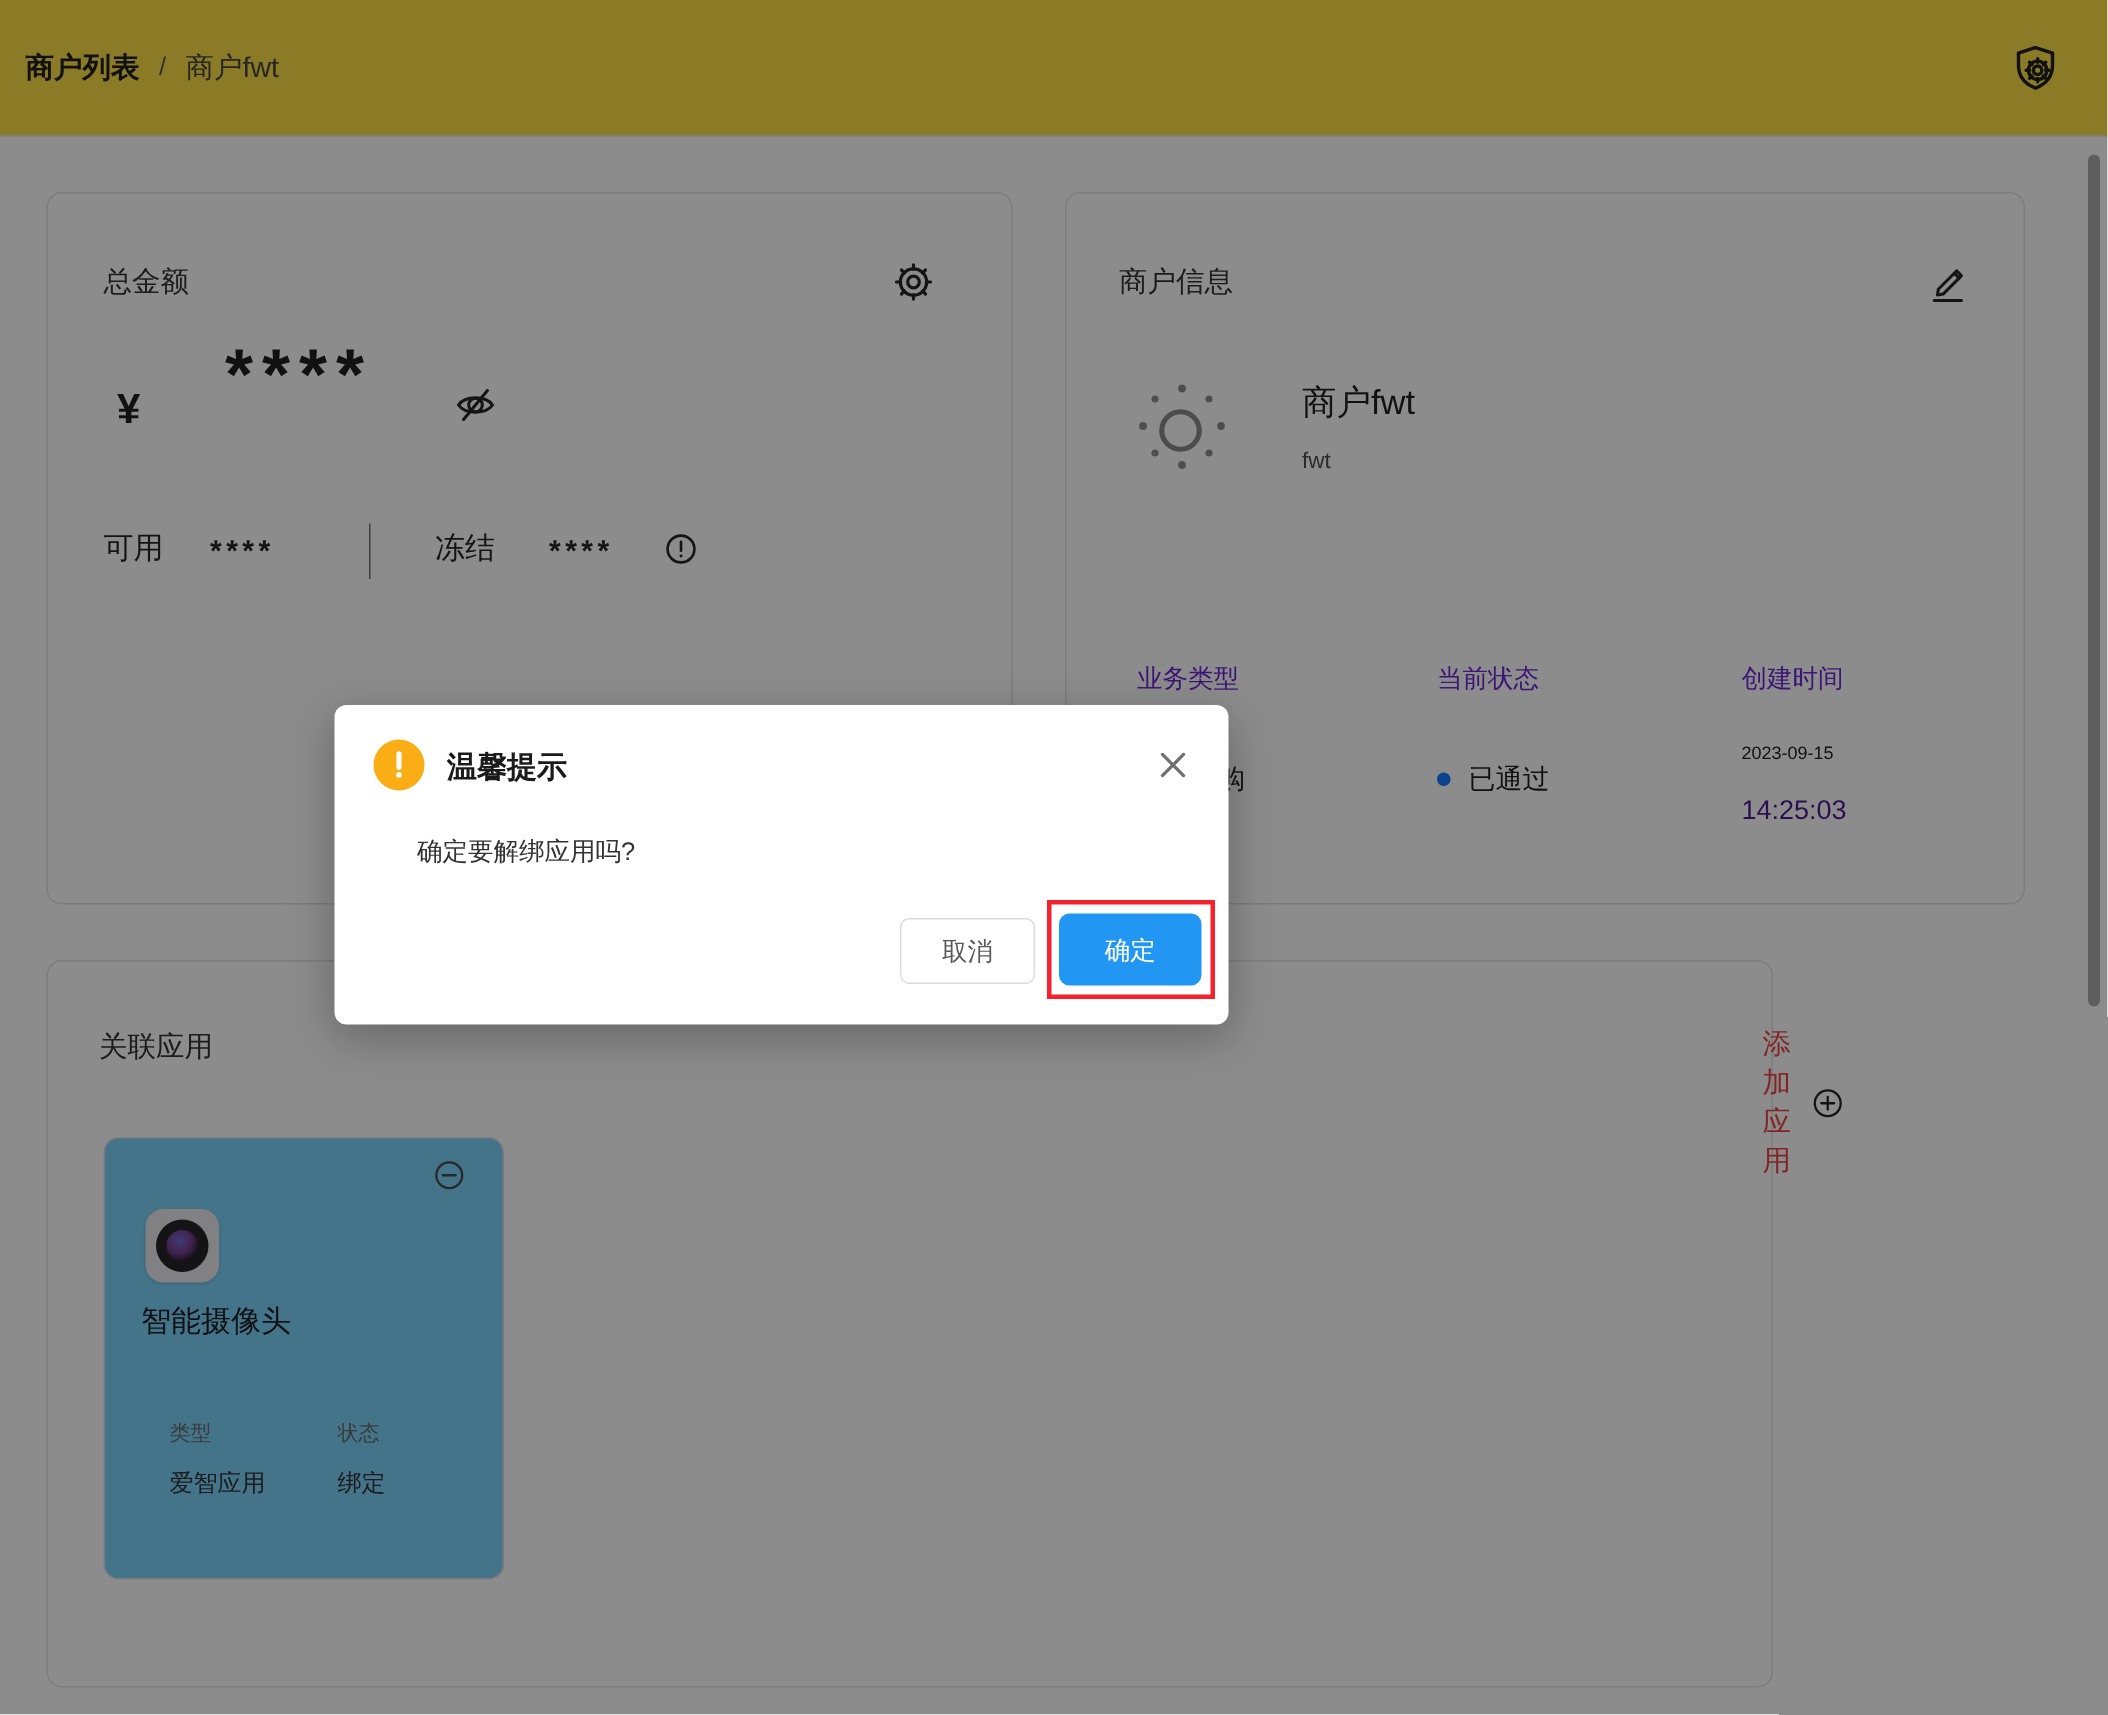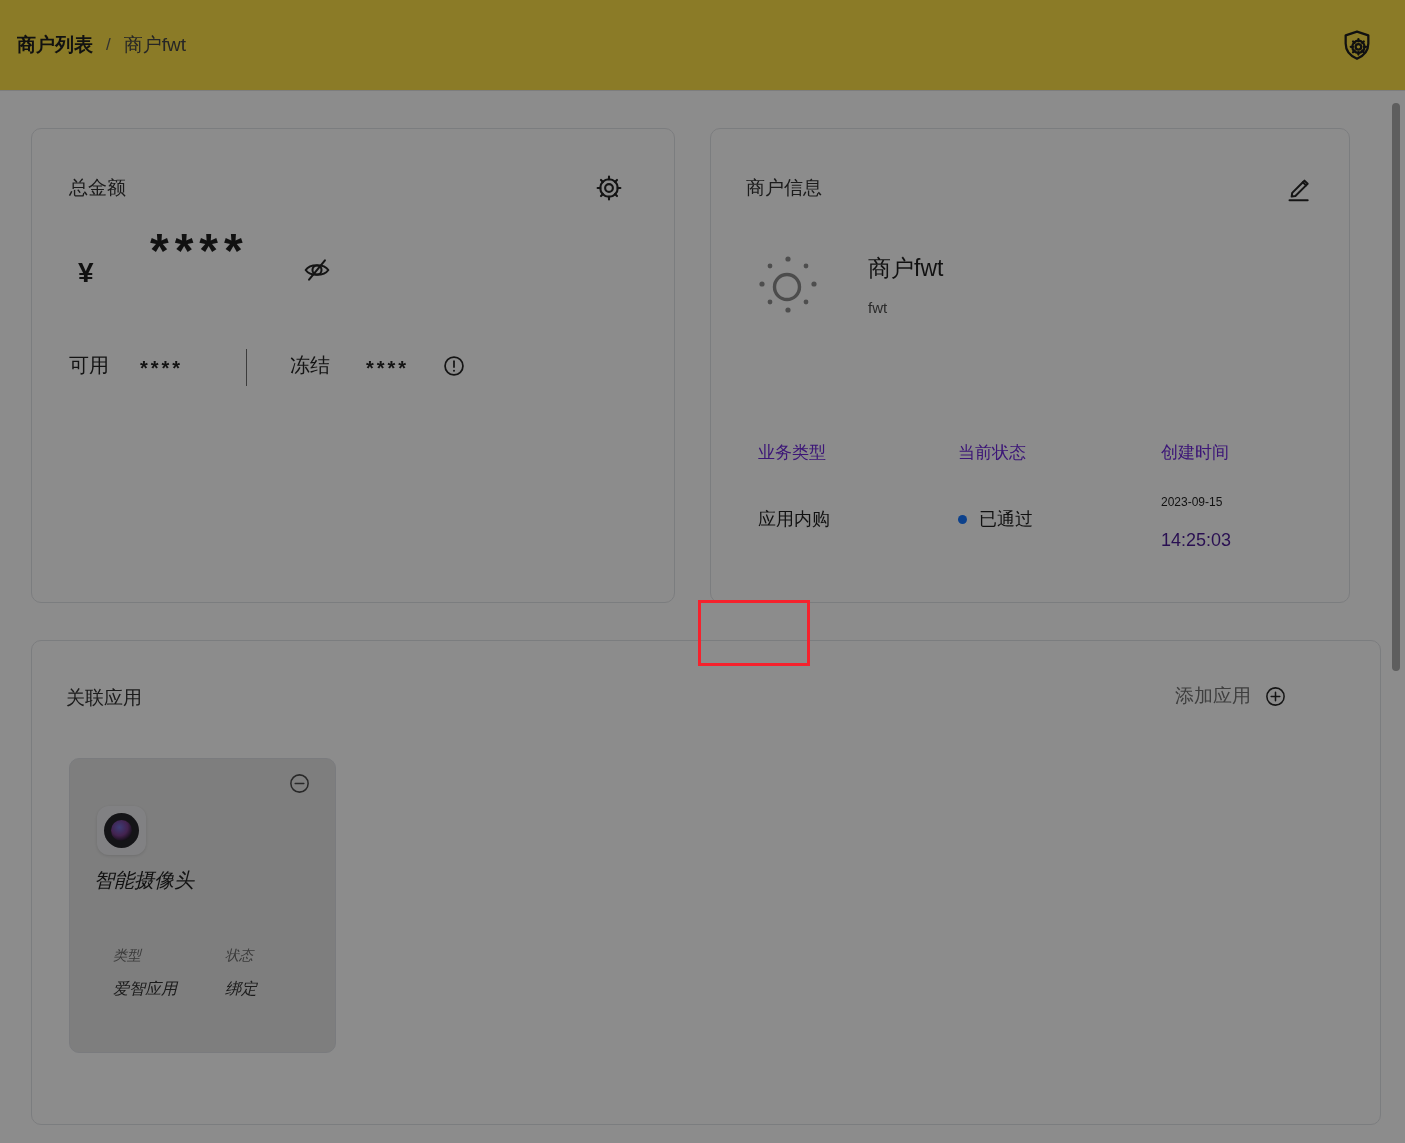--- a/index.html
+++ b/index.html
@@ -22,21 +22,21 @@
   .crumb-root{font-weight:700;color:#1f1f1f;cursor:pointer;}
   .crumb-sep{color:#595959;font-size:17px;}
   .crumb-current{color:#454545;}
   .shield-btn{position:absolute;left:1338px;top:26px;width:38px;height:38px;cursor:pointer;
               display:flex;align-items:center;justify-content:center;}
 
   
   .card{position:absolute;background:#fff;border:1px solid #e1e3e7;border-radius:10px;}
   .card-balance{left:31px;top:128px;width:644px;height:475px;}
   .card-merchant{left:710px;top:128px;width:640px;height:475px;}
-  .card-apps{left:31px;top:640px;width:1350px;height:485px;}
+  .card-apps{left:31px;top:640px;width:1151px;height:485px;}
 
   .card-title{position:absolute;font-size:19px;color:#333;}
 
   
   .balance-title{left:37px;top:46px;}
   .balance-gear{position:absolute;left:562px;top:44px;width:30px;height:30px;cursor:pointer;color:#262626;}
   .currency{position:absolute;left:46px;top:128px;font-size:28px;font-weight:700;color:#1f1f1f;}
   .amount-stars{position:absolute;left:118px;top:94px;font-size:48px;font-weight:700;
                 letter-spacing:6px;color:#1f1f1f;}
   .eye-btn{position:absolute;left:268px;top:124px;width:34px;height:34px;cursor:pointer;color:#262626;}
@@ -60,24 +60,24 @@
   .m-value{position:absolute;top:378px;font-size:18px;color:#1f1f1f;}
   .f1{left:47px;} .f2{left:247px;} .f3{left:450px;}
   .status-wrap{display:flex;align-items:center;gap:12px;}
   .status-dot{width:9px;height:9px;border-radius:50%;background:var(--status-blue);}
   .m-value-l1{position:absolute;left:450px;top:366px;font-size:12px;color:#1f1f1f;}
   .m-value-l2{position:absolute;left:450px;top:401px;font-size:18px;color:#4c1d95;}
 
   
   .apps-title{left:34px;top:44px;}
   .add-app{position:absolute;left:1143px;top:42px;display:flex;align-items:center;gap:13px;
-           font-size:19px;color:#737373;cursor:pointer;}
+           font-size:19px;color:#ef4444;cursor:pointer;}
   .add-icon{width:23px;height:23px;color:#262626;}
-  .app-card{position:absolute;left:37px;top:117px;width:267px;height:295px;background:#e5e5e5;
-            border:1px solid #dfe1e6;border-radius:10px;font-style:italic;}
+  .app-card{position:absolute;left:37px;top:117px;width:267px;height:295px;background:#7dd3fc;
+            border:1px solid #dfe1e6;border-radius:10px;}
   .remove-btn{position:absolute;left:218px;top:13px;width:23px;height:23px;cursor:pointer;color:#4a4a4a;}
   .cam-tile{position:absolute;left:27px;top:47px;width:49px;height:49px;border-radius:12px;
             background:#ececef;box-shadow:0 1px 3px rgba(0,0,0,.12);}
   .cam-outer{position:absolute;left:7px;top:7px;width:35px;height:35px;border-radius:50%;background:#26262b;}
   .cam-inner{position:absolute;left:7px;top:7px;width:21px;height:21px;border-radius:50%;
              background:radial-gradient(circle at 40% 35%, #6f6fd8 0%, #7a3f8f 45%, #17171c 80%);}
   .app-name{position:absolute;left:24px;top:108px;font-size:20px;color:#1f1f1f;}
   .a-label{position:absolute;top:188px;font-size:14px;color:#6b6b6b;}
   .a-value{position:absolute;top:220px;font-size:16px;color:#333;}
   .c1{left:24px;margin-left:19px;} .c2{left:155px;}
@@ -228,16 +228,33 @@
       <span class="a-label c2">状态</span>
       <span class="a-value c1">爱智应用</span>
       <span class="a-value c2">绑定</span>
     </div>
   </div>
 
   <div class="scroll-thumb"></div>
 
   <div class="mask"></div>
 
+  <div class="modal">
+    <div class="warn-circle">
+      <svg width="18" height="20" viewBox="0 0 18 20" fill="none">
+        <path d="M9 2.5 v9" stroke="#fff" stroke-width="3.4" stroke-linecap="round"></path>
+        <circle cx="9" cy="16.5" r="1.9" fill="#fff"></circle>
+      </svg>
+    </div>
+    <div class="modal-title">温馨提示</div>
+    <div class="modal-close">
+      <svg width="26" height="26" viewBox="0 0 24 24" fill="none" stroke="#6f6f6f" stroke-width="2" stroke-linecap="round">
+        <path d="M5.5 5.5 L18.5 18.5 M18.5 5.5 L5.5 18.5"></path>
+      </svg>
+    </div>
+    <div class="modal-body">确定要解绑应用吗?</div>
+    <button class="btn-cancel">取消</button>
+    <button class="btn-confirm">确定</button>
+  </div>
 
   <div class="highlight-box"></div>
 
 </div>
 
 </body></html>

